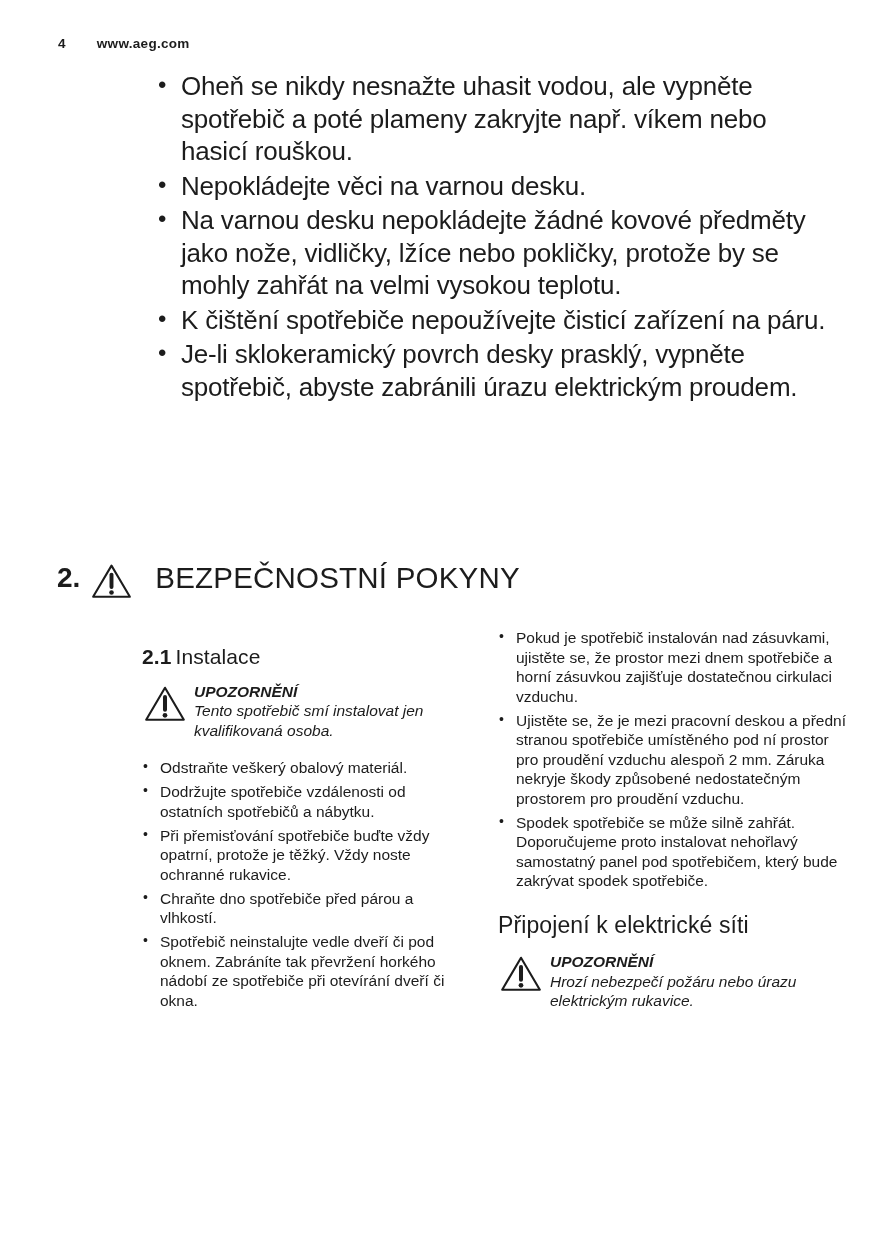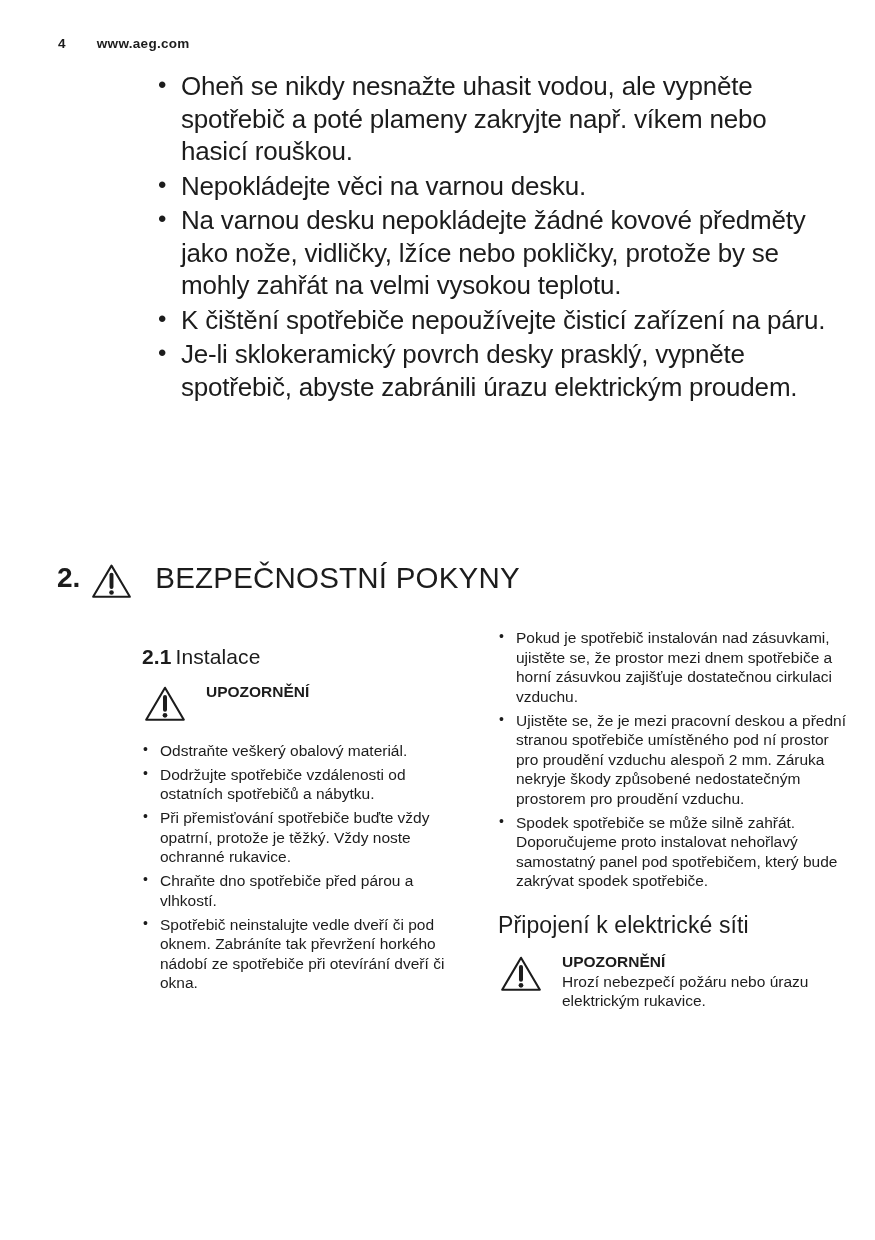--- a/index.html
+++ b/index.html
@@ -45,21 +45,21 @@
   }
   .col-left  { width:320px; flex:none; }
   .col-right { width:350px; flex:none; }
 
   .subheading { margin:19px 0 15px 0; font-size:21px; font-weight:400; letter-spacing:0.1px; }
   .subheading b { font-weight:bold; margin-right:4px; }
   .subheading2 { font-size:23px; font-weight:400; margin:25px 0 17px 0; letter-spacing:0.1px; }
 
   .warning { display:flex; margin:0 2px 18px 2px; }
   .tri-sm { width:42px; height:39px; flex:none; margin-top:2px; }
-  .warning-text { margin-left:20px; }
+  .warning-text { margin-left:8px;font-style:italic; }
   .warning-title { font-weight:bold; }
 
   .small-list { margin:0; padding:0; list-style:none; }
   .small-list li { position:relative; padding-left:18px; margin-bottom:4.5px; }
   .small-list li::before { content:"\2022"; position:absolute; left:1px; top:-1px; font-size:14px; }
 </style>
 </head>
 <body>
 
 <div class="page">
@@ -95,20 +95,21 @@
       </h2>
 
       <div class="warning">
         <svg class="tri tri-sm" viewBox="0 0 48 42" aria-hidden="true">
           <path d="M24 3 L45.5 39.5 H2.5 Z" fill="none" stroke="#1c1c1c" stroke-width="2.4" stroke-linejoin="round"></path>
           <line x1="24" y1="13.5" x2="24" y2="28" stroke="#1c1c1c" stroke-width="4.6" stroke-linecap="round"></line>
           <circle cx="24" cy="34.5" r="2.7" fill="#1c1c1c"></circle>
         </svg>
         <div class="warning-text">
           <div class="warning-title">UPOZORNĚNÍ</div>
+          <div class="warning-body">Tento spotřebič smí instalovat jen kvalifikovaná osoba.</div>
         </div>
       </div>
 
       <ul class="small-list">
         <li>Odstraňte veškerý obalový materiál.</li>
         <li>Dodržujte spotřebiče vzdálenosti od ostatních spotřebičů a nábytku.</li>
         <li>Při přemisťování spotřebiče buďte vždy opatrní, protože je těžký. Vždy noste ochranné rukavice.</li>
         <li>Chraňte dno spotřebiče před párou a vlhkostí.</li>
         <li>Spotřebič neinstalujte vedle dveří či pod oknem. Zabráníte tak převržení horkého nádobí ze spotřebiče při ote­vírání dveří či okna.</li>
       </ul>

